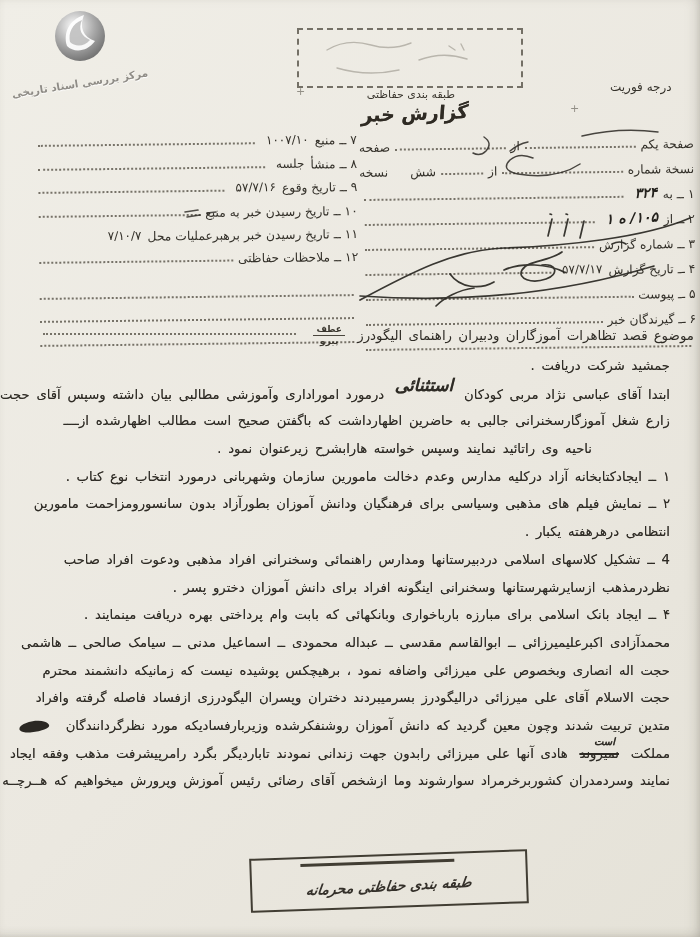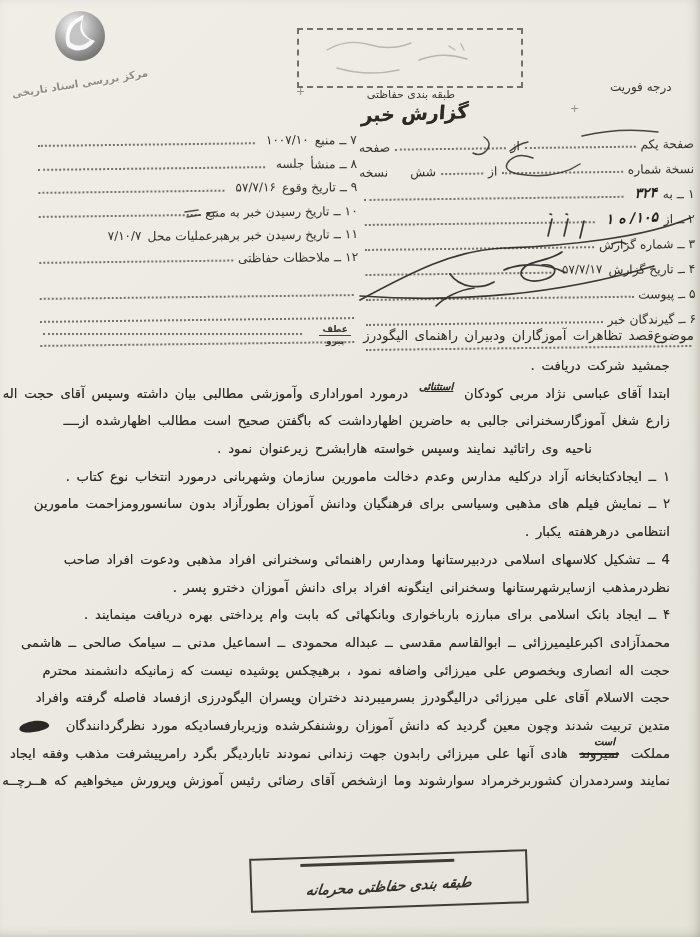--- a/index.html
+++ b/index.html
@@ -32,31 +32,31 @@
   .col-left .frow{height:23.4px;}
   .leader{flex:1 1 20px;border-bottom:2px dotted rgba(72,66,55,.72);margin:0 5px 4px;min-width:8px;}
   .leader.short{flex:0 0 42px;}
   .fval{margin:0 6px 1px 6px;}
   .fval.hw{font-style:italic;font-weight:700;font-size:14px;color:#23211c;
     display:inline-block;transform:rotate(-2deg);}
   .fval.typed{letter-spacing:1.5px;font-size:12px;}
   
   .subject{position:absolute;left:38px;top:325px;width:656px;display:flex;direction:rtl;
     align-items:center;font-size:13.4px;word-spacing:2px;color:#2e2b25;}
-  .subject .slabel{}
+  .subject .slabel{margin-left:6px;}
   .refmark{display:flex;flex-direction:column;align-items:center;font-size:9px;
     line-height:9px;margin:0 12px;color:#3a362e;font-weight:700;}
   .refmark .bar{width:32px;border-top:1.5px solid #4a463d;margin:1px 0;}
   
   .bodytxt{position:absolute;right:30px;left:28px;top:352px;direction:rtl;}
   .bline{height:27.7px;line-height:27.7px;text-align:right;font-size:13.2px;
     word-spacing:2.5px;white-space:nowrap;color:#2e2b25;
     text-shadow:0 0 .35px rgba(44,40,33,.55);}
   .bline.indent{padding-right:78px;}
-  .insert-hw{font-size:10px;font-style:italic;font-weight:700;position:relative;top:-8px;margin:0 4px;text-decoration:underline;}
+  .insert-hw{font-size:17px;font-style:italic;font-weight:700;position:relative;top:-8px;margin:0 4px;}
   .rel{position:relative;margin:0 5px;display:inline-block;}
   .struck{text-decoration:line-through;text-decoration-thickness:1.5px;}
   .supins{position:absolute;top:-12px;right:4px;font-size:10px;font-style:italic;font-weight:700;}
   .blob{display:inline-block;width:30px;height:11px;background:#2b2823;
     border-radius:55% 45% 60% 40%/60% 55% 45% 40%;
     transform:rotate(-6deg) translateY(2px);margin-inline-start:10px;}
   
   .fstamp{position:absolute;left:250px;top:854px;width:274px;height:50px;
     border:2.5px solid #413d33;transform:rotate(-2deg);
     display:flex;align-items:center;justify-content:center;}

